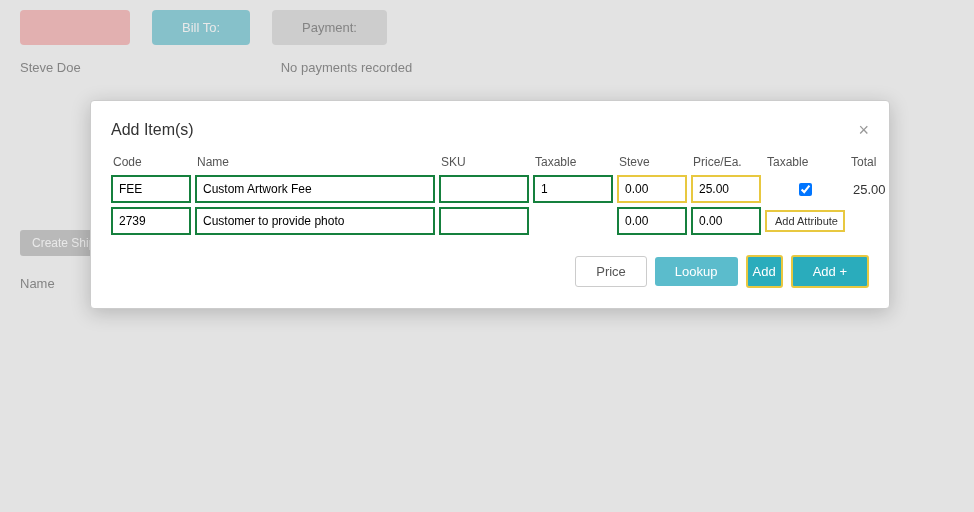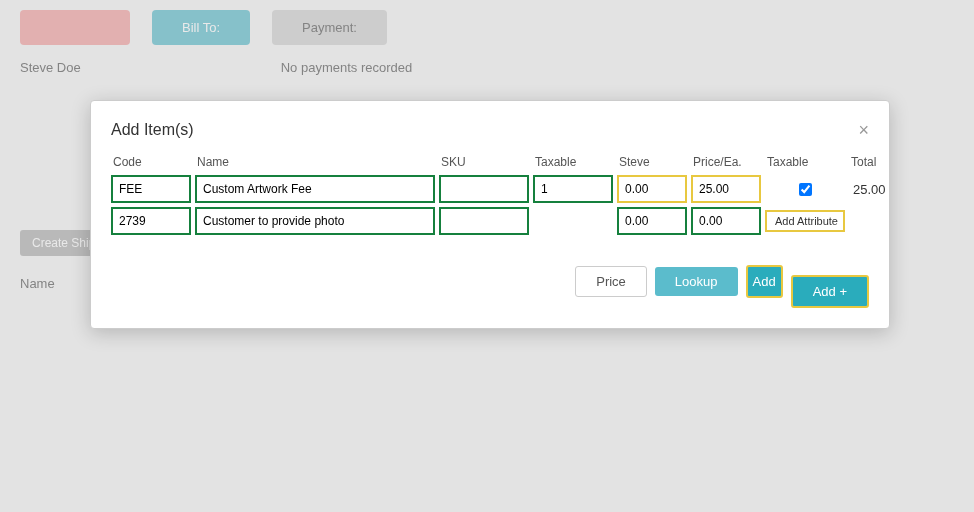--- a/index.html
+++ b/index.html
@@ -232,21 +232,20 @@
     }
 
     .btn-add-plus {
       background: #2aacbc;
       border: 2px solid #e8c840;
       padding: 7px 20px;
       font-size: 13px;
       cursor: pointer;
       border-radius: 3px;
       color: #fff;
-      margin-top: 20px;
     }
   </style>
 </head>
 <body>
 
 <div class="bg-page">
   <div class="header-bar">
     <div class="header-tab pink"></div>
     <div class="header-tab teal">
       <span>Bill To:</span>

